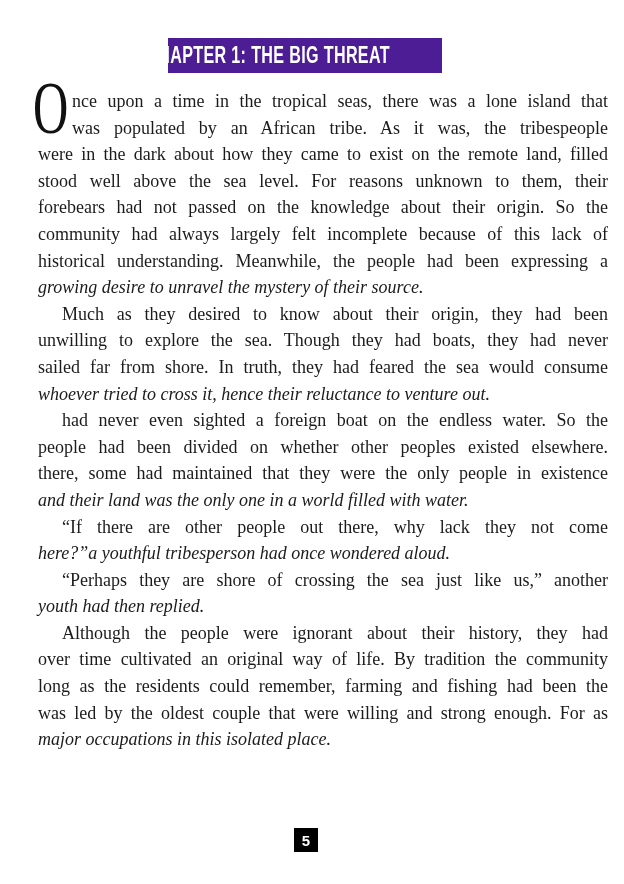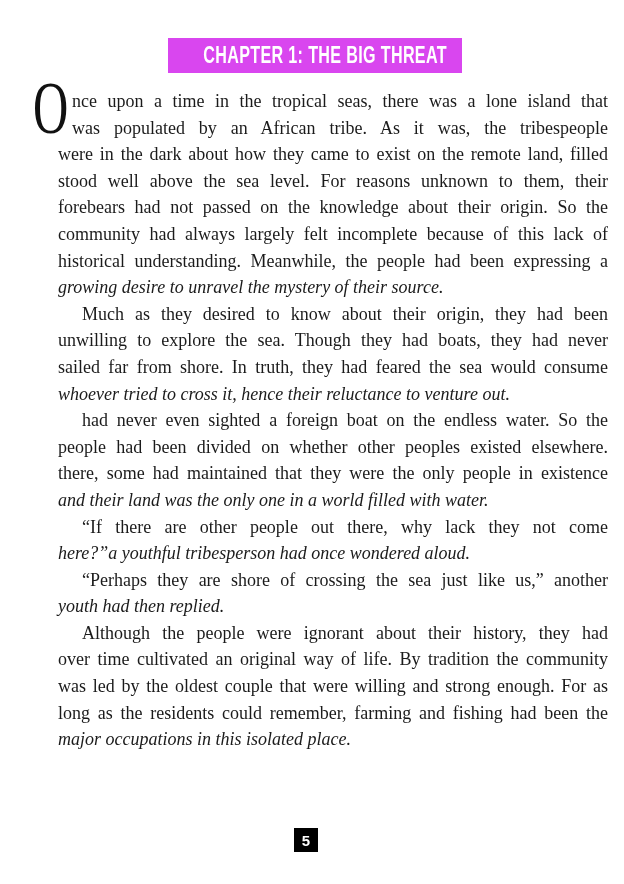--- a/index.html
+++ b/index.html
@@ -12,25 +12,24 @@
     font-family: "Liberation Serif", serif;
   }
 
   
   .chapter-banner {
     position: absolute;
     left: 168px;
     top: 38px;
     width: 274px;
     height: 35px;
-    background: #d946ef;
+    background: #4c1d95;
     display: flex;
     align-items: center;
-    justify-content: center;
-    padding-left: 20px;
+    justify-content: flex-end;
   }
   .chapter-banner .chapter-label {
     color: #ffffff;
     font-family: "Liberation Sans", sans-serif;
     font-weight: 700;
     font-size: 23px;
     letter-spacing: 0.5px;
     white-space: nowrap;
     transform: scaleX(0.70);
     transform-origin: 50% 50%;
@@ -43,21 +42,20 @@
     top: 88px;
     width: 570px;
     color: #1b1b1b;
     font-size: 18px;
     line-height: 26.6px;
   }
   .paragraph { margin: 0; }
   .line {
     text-align: justify;
     text-align-last: justify;
-    margin-left: 20px;
     -moz-text-align-last: justify;
   }
   .line.last {
     text-align-last: left;
     font-style: italic;
     -moz-text-align-last: left;
   }
   .paragraph.indented .line:first-child { text-indent: 24px; }
 
   .drop-cap {
@@ -128,22 +126,22 @@
         <div class="line">“If there are other people out there, why lack they not come</div>
         <div class="line last">here?”a youthful tribesperson had once wondered aloud.</div>
       </div>
       <div class="paragraph indented">
         <div class="line">“Perhaps they are shore of crossing the sea just like us,” another</div>
         <div class="line last">youth had then replied.</div>
       </div>
       <div class="paragraph indented">
         <div class="line">Although the people were ignorant about their history, they had</div>
         <div class="line">over time cultivated an original way of life. By tradition the community</div>
+        <div class="line">long as the residents could remember, farming and fishing had been the</div>
         <div class="line">was led by the oldest couple that were willing and strong enough. For as</div>
-        <div class="line">long as the residents could remember, farming and fishing had been the</div>
         <div class="line last">major occupations in this isolated place.</div>
       </div>
     </div>
 
   <div class="page-number-badge">
     <span>5</span>
   </div>
 
 </div>
 

